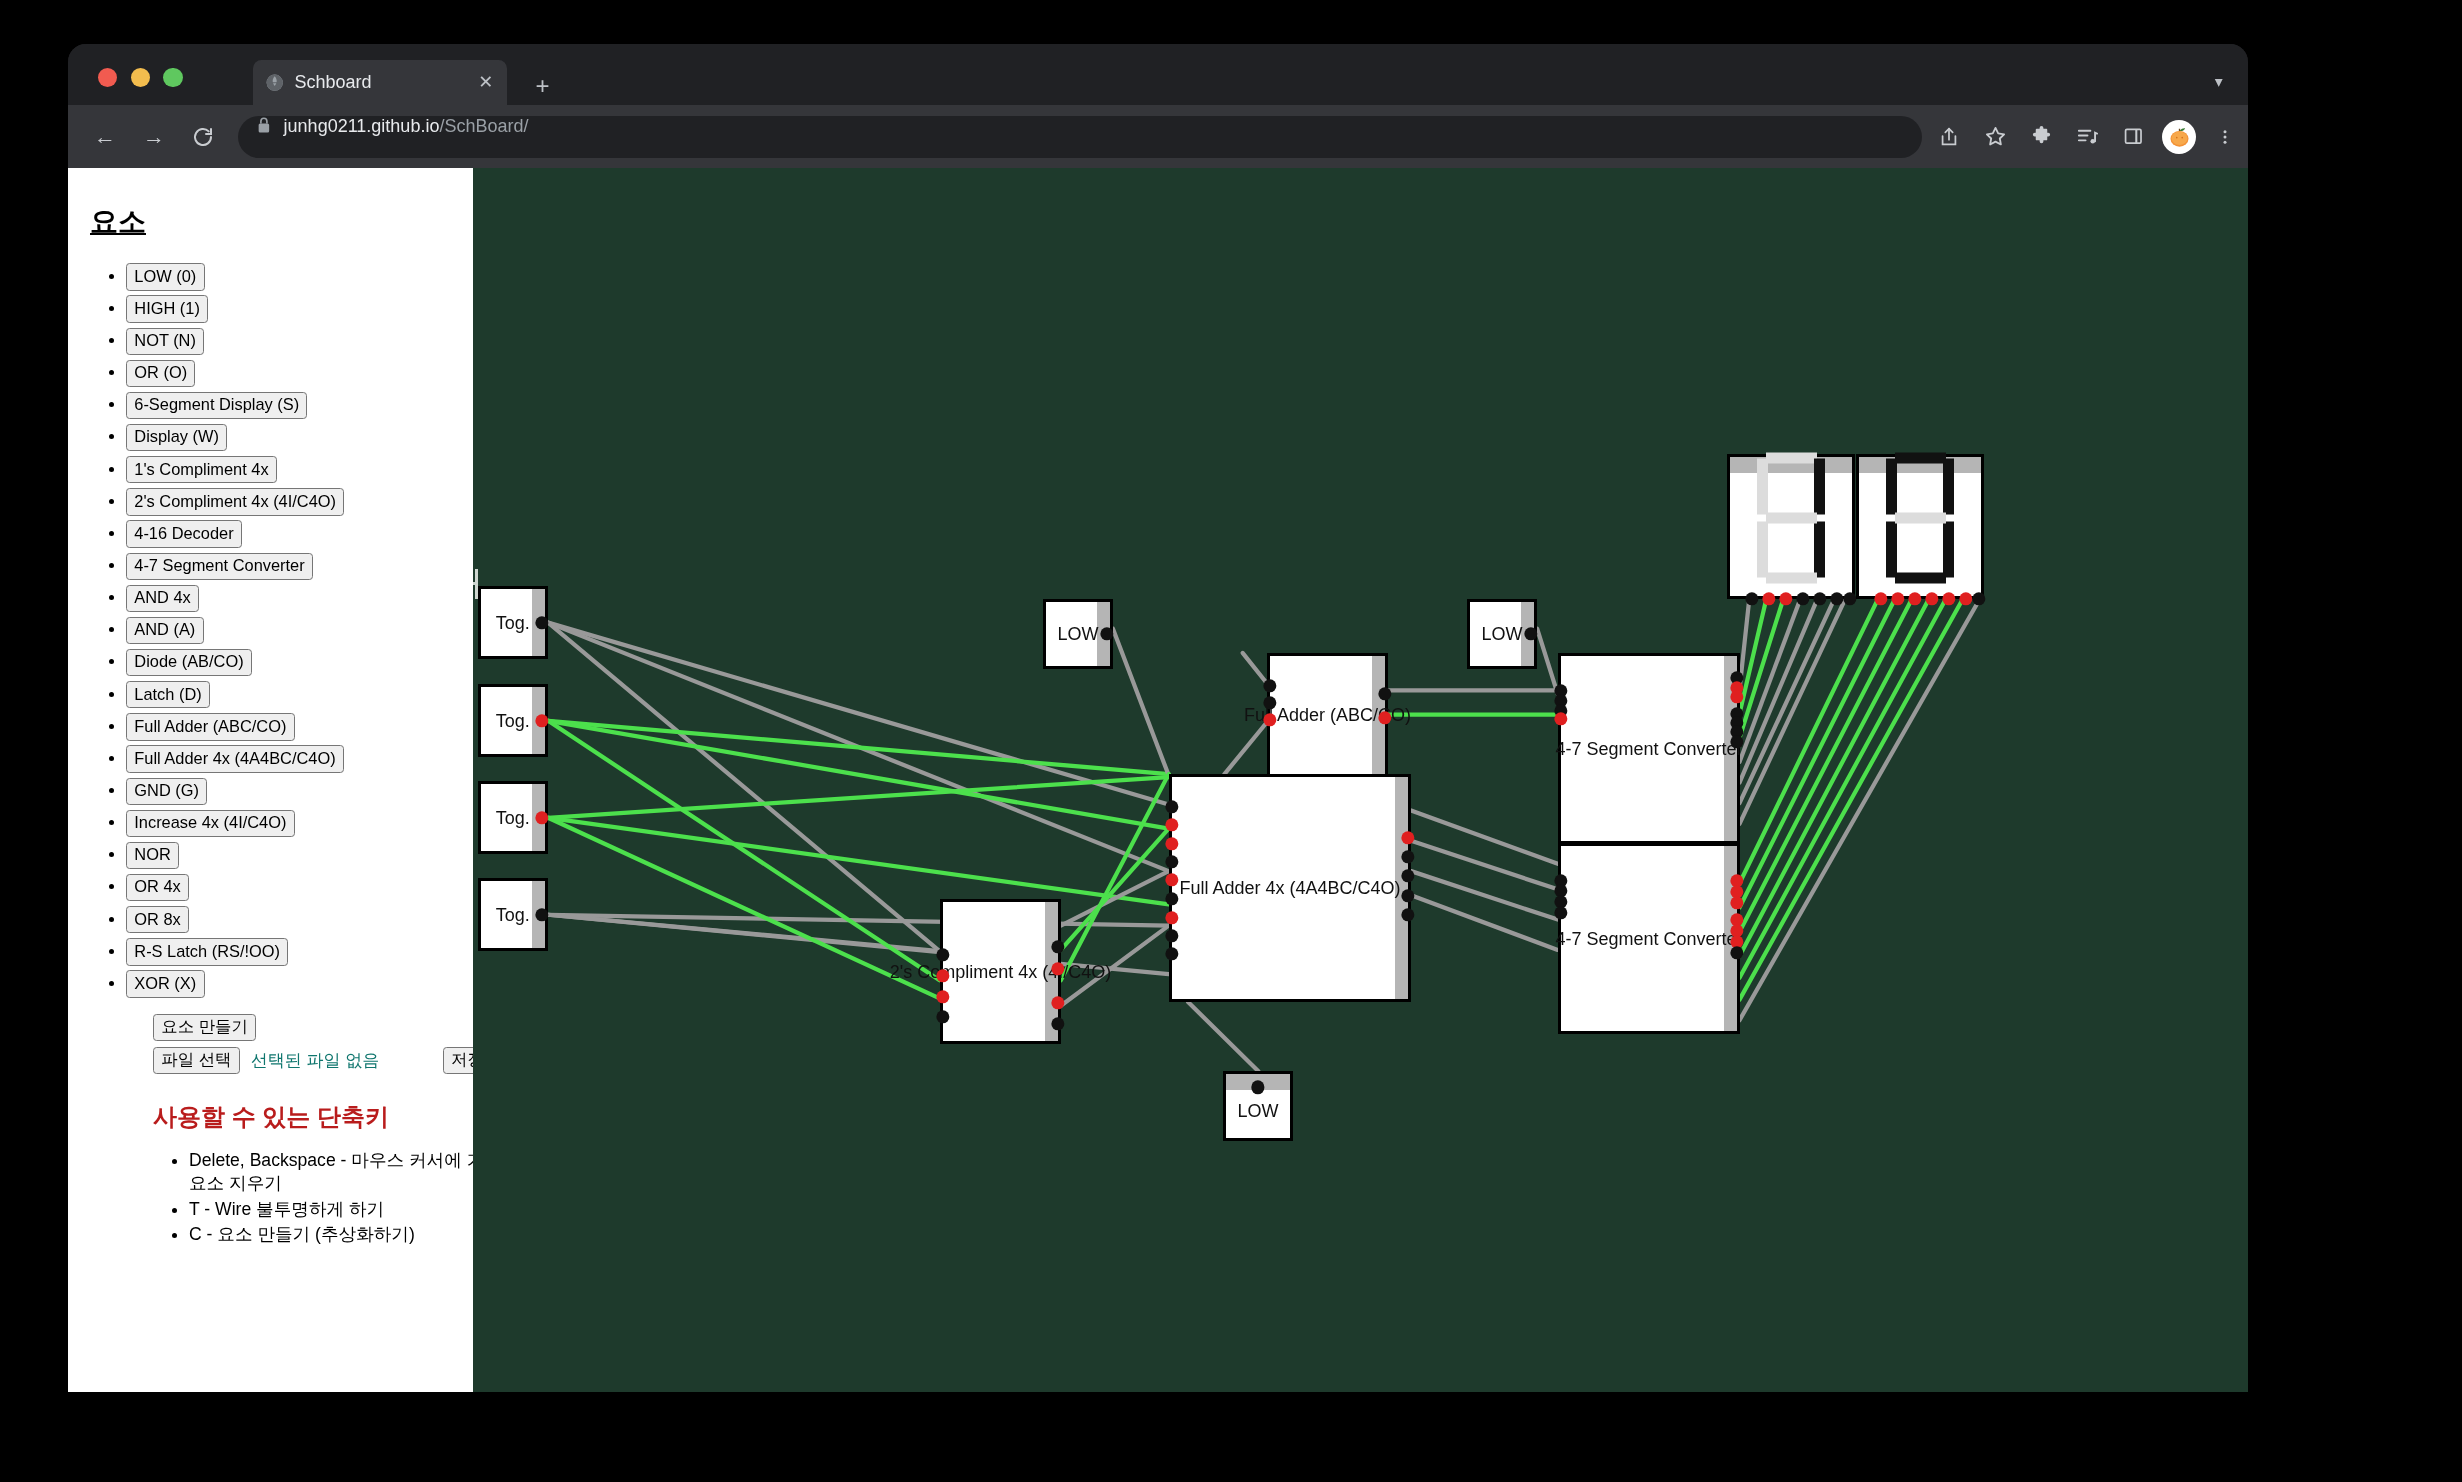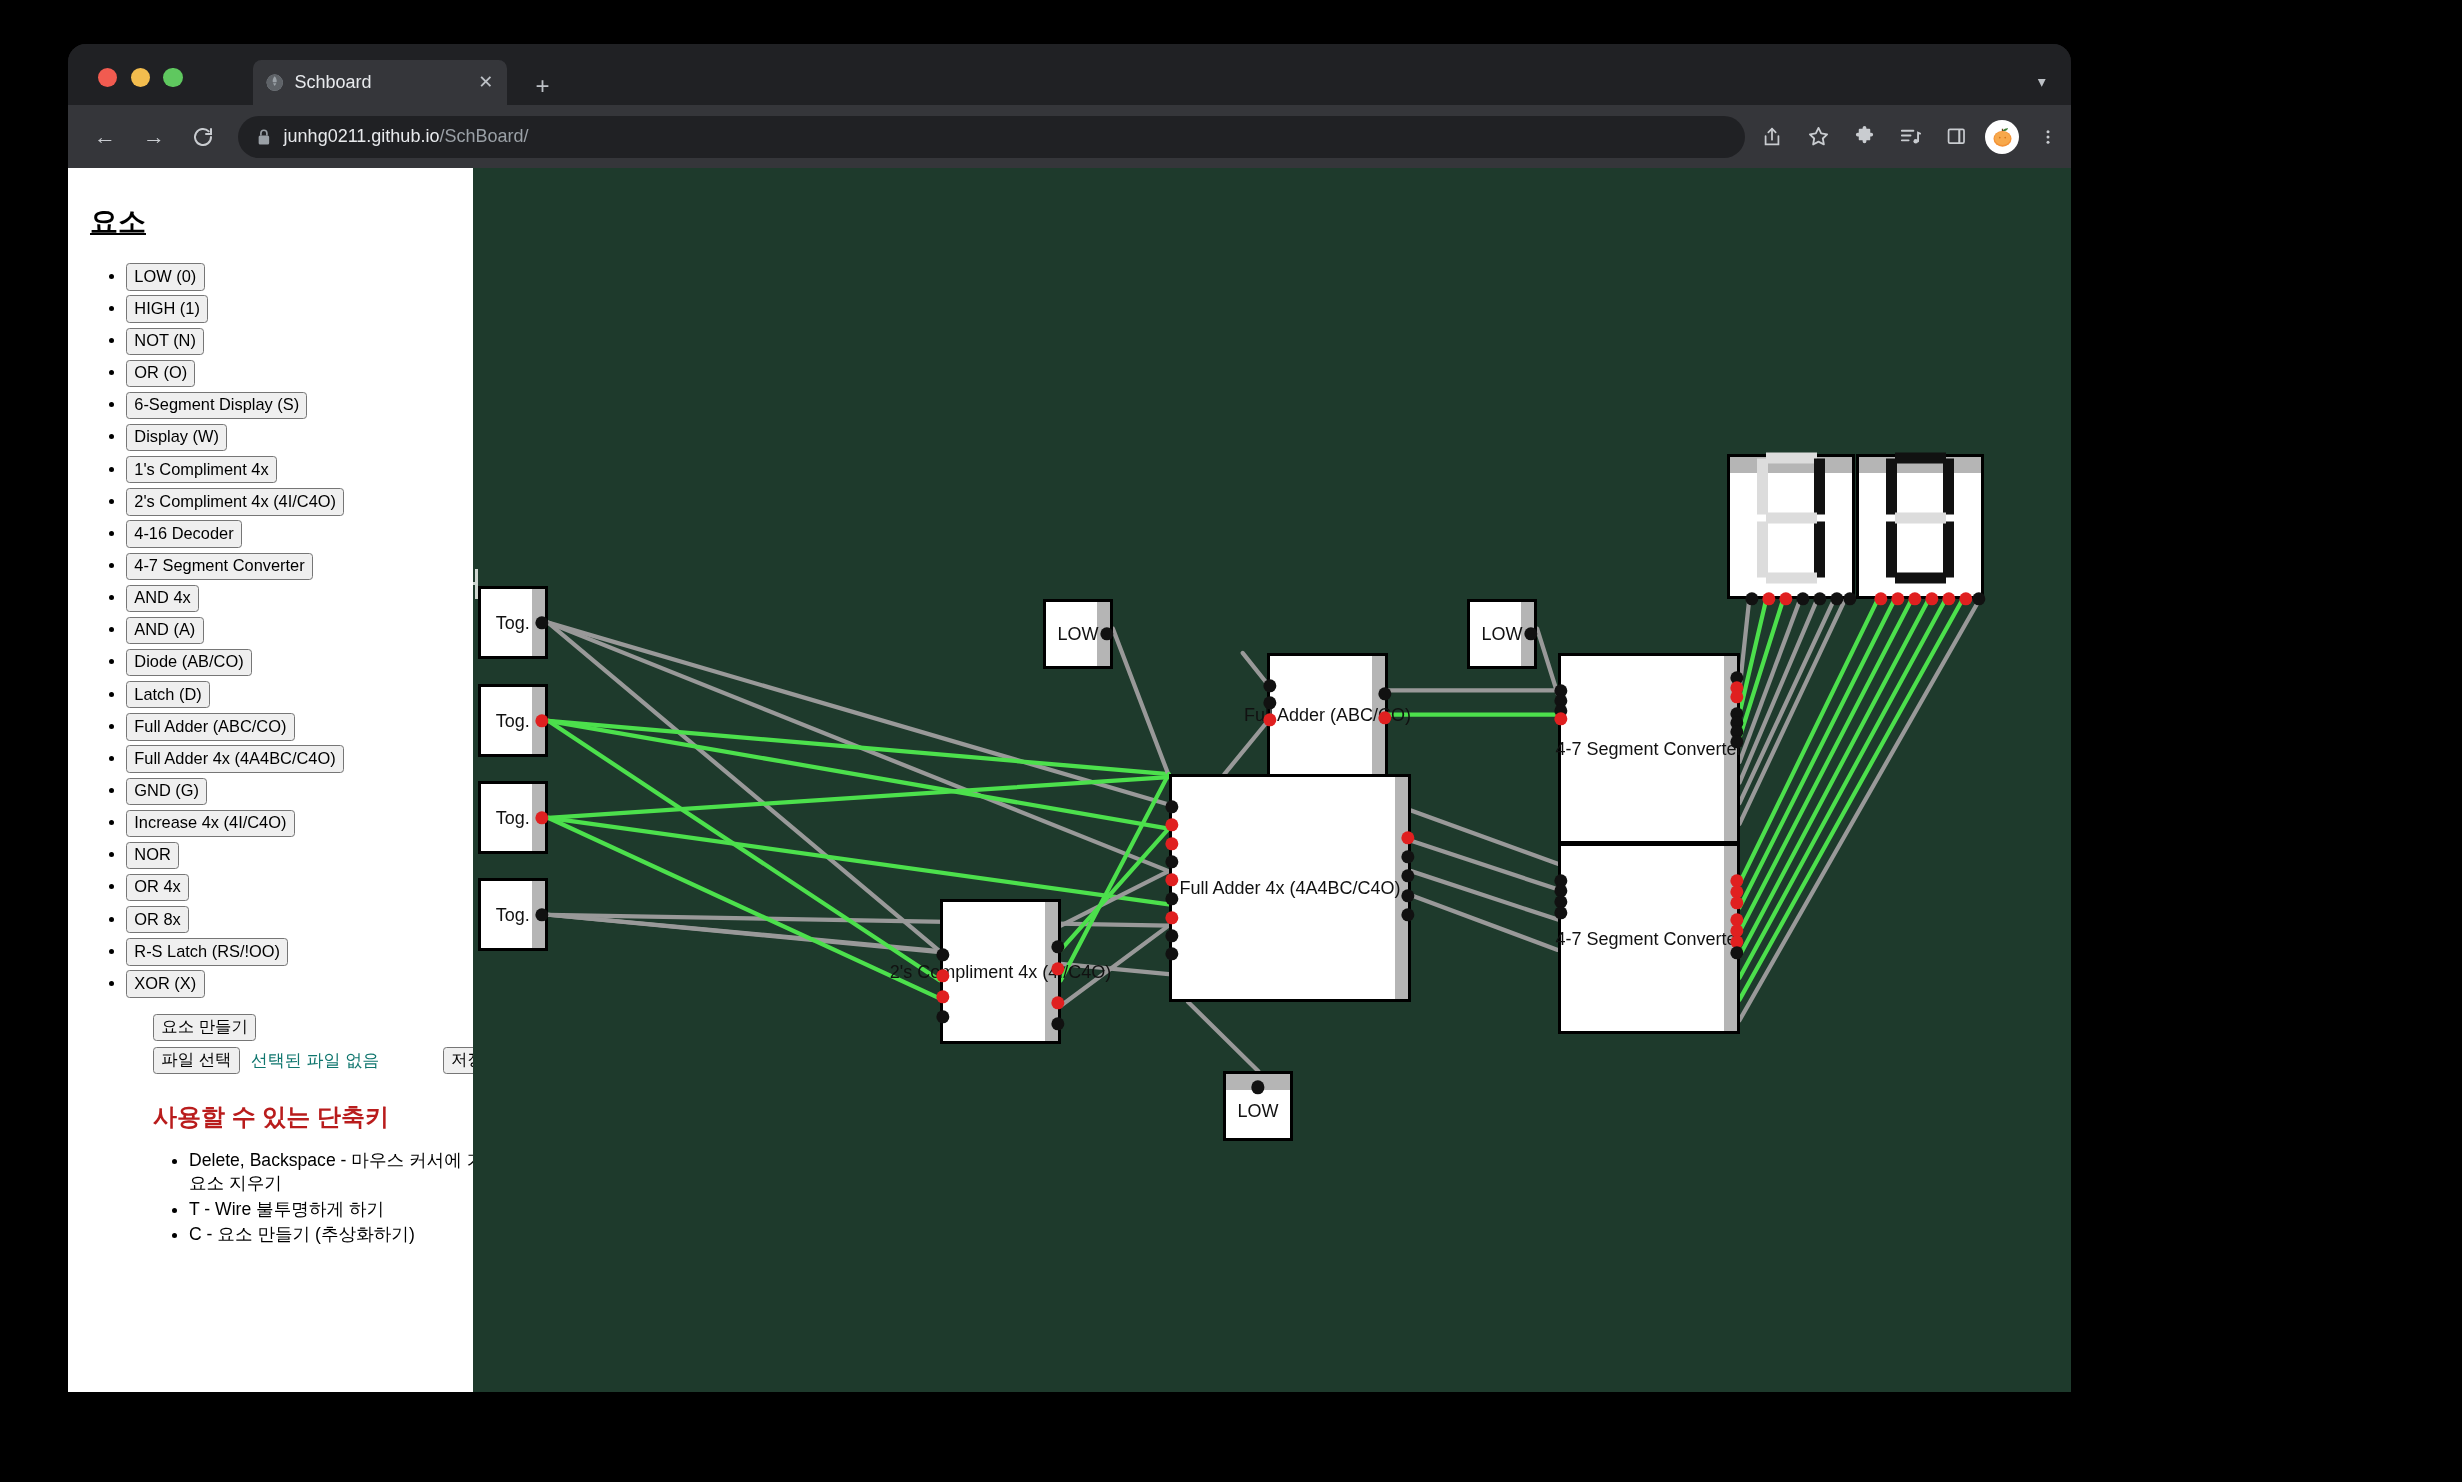--- a/index.html
+++ b/index.html
@@ -7,21 +7,21 @@
     width: 2462px; height: 1482px;
     background: #000;
     font-family: "Liberation Sans", sans-serif;
     overflow: hidden;
   }
 
   
   #browser-window {
     position: absolute;
     left: 68px; top: 44px;
-    width: 2003px; height: 1348px;
+    width: 2180px; height: 1348px;
     background: #202124;
     border-radius: 18px 18px 0 0;
     overflow: hidden;
   }
 
   
   #tab-strip {
     position: absolute; left: 0; top: 0;
     width: 100%; height: 61px;
     background: #202124;
@@ -84,21 +84,21 @@
     border-radius: 50%;
   }
   .nav-btn:first-child { margin-left: 18px; }
 
   #omnibox {
     margin-left: 15.8px;
     flex: 1 1 auto;
     height: 42px;
     background: #202124;
     border-radius: 22px;
-    display: flex; align-items: center;
+    display: flex; align-items: flex-start;
     padding: 0 18px;
     gap: 12px;
     max-width: 1836px;
   }
   #lock-icon { flex: 0 0 auto; display: flex; align-items: center; }
   #url-text {
     color: #e8eaed; font-size: 18px;
     white-space: nowrap;
   }
   #url-text .path { color: #9aa0a6; }

